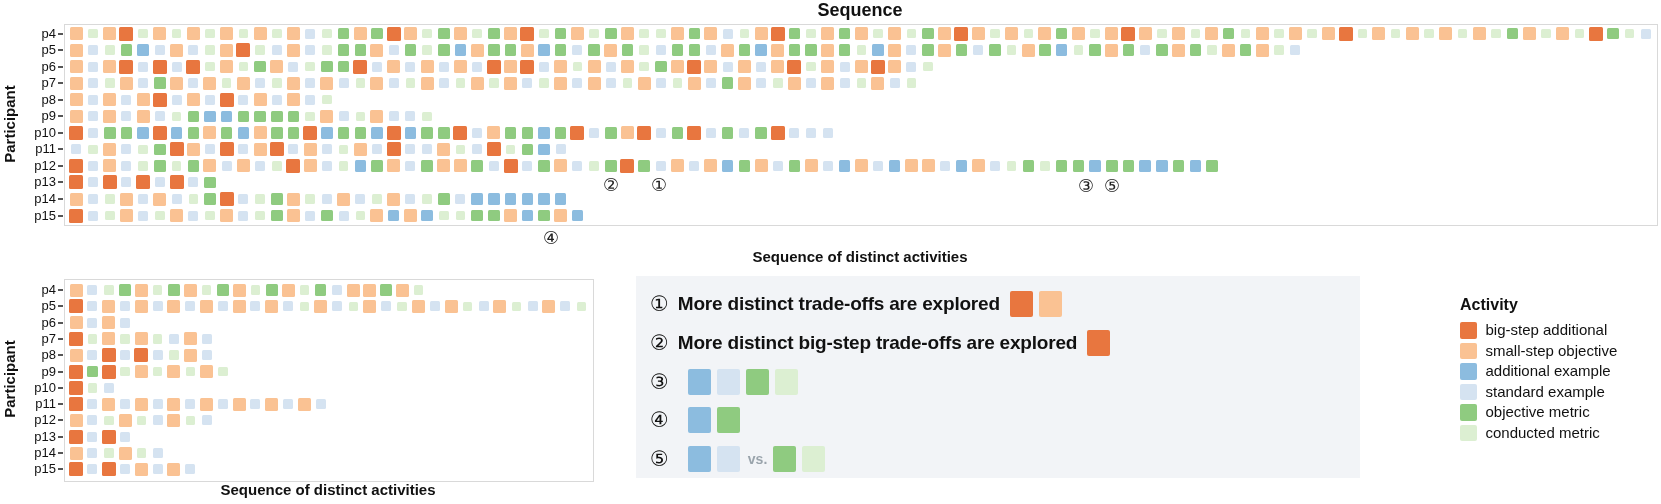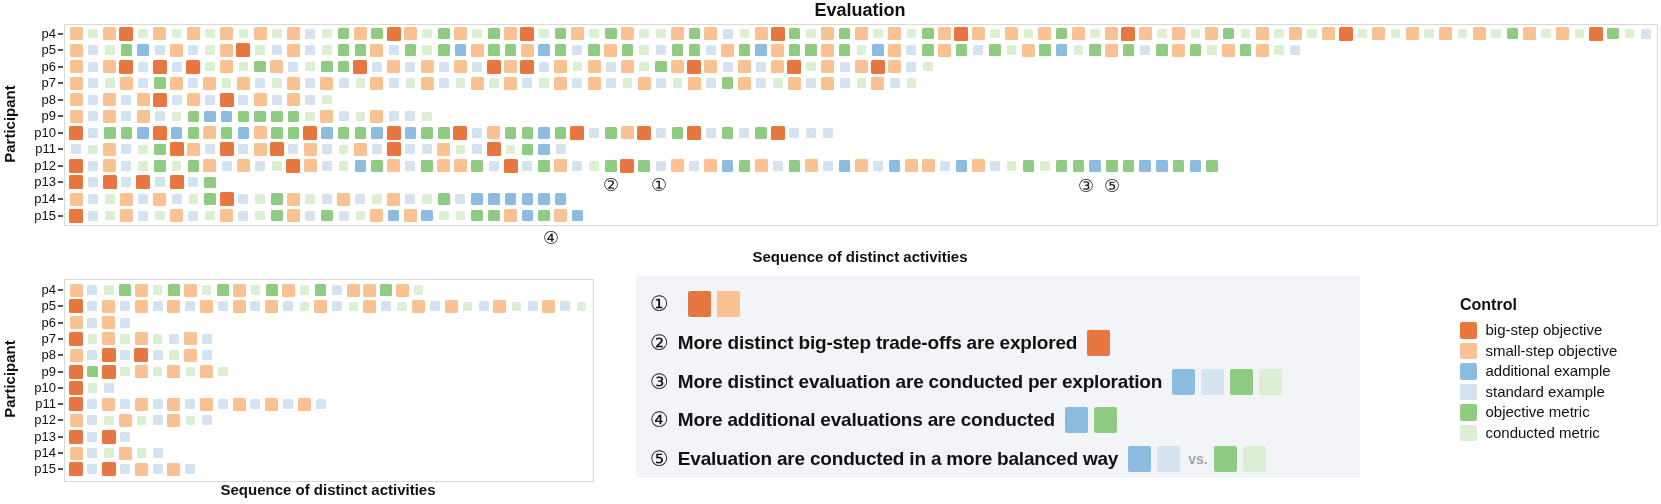--- a/index.html
+++ b/index.html
@@ -26,71 +26,69 @@
   #activity-legend .lg-title{font-weight:bold;font-size:16px;color:#111;margin-bottom:8px;}
   .lg-item{display:flex;align-items:center;margin:4px 0;height:16.5px;}
   .lg-swatch{width:16.5px;height:16.5px;border-radius:2px;margin-right:9px;flex:0 0 auto;}
   .lg-label{font-size:15px;color:#111;white-space:nowrap;line-height:16px;}
 </style>
 </head>
 <body>
 
 <div id="fig">
 
-  <div class="chart-title" style="left:64px;top:0px;width:1592px;">Evaluation</div>
+  <div class="chart-title" style="left:64px;top:0px;width:1592px;">Sequence</div>
   <div class="chart-box" style="left: 64px; top: 24px; width: 1592px; height: 200px; border-color: rgb(217, 217, 217);"></div>
   <div class="y-label" style="left:-50px;top:115px;">Participant</div>
   <div class="x-label" style="left:64px;top:248px;width:1592px;">Sequence of distinct activities</div>
 
   <div class="chart-box" style="left: 64px; top: 279px; width: 528px; height: 201px; border-color: rgb(217, 217, 217);"></div>
   <div class="y-label" style="left:-50px;top:370px;">Participant</div>
   <div class="x-label" style="left:64px;top:481px;width:528px;">Sequence of distinct activities</div>
 
   <div id="panel" style="background: rgb(242, 244, 247);">
       <div class="panel-item">
         <span class="panel-num">①</span>
+        <span class="panel-text">More distinct trade-offs are explored</span>
         <span class="panel-swatch first" style="background: rgb(232, 118, 63);"></span>
         <span class="panel-swatch" style="background: rgb(250, 194, 147);"></span>
       </div>
       <div class="panel-item">
         <span class="panel-num">②</span>
         <span class="panel-text">More distinct big-step trade-offs are explored</span>
         <span class="panel-swatch first" style="background: rgb(232, 118, 63);"></span>
       </div>
       <div class="panel-item">
         <span class="panel-num">③</span>
-        <span class="panel-text">More distinct evaluation are conducted per exploration</span>
         <span class="panel-swatch first" style="background: rgb(140, 188, 223);"></span>
         <span class="panel-swatch" style="background: rgb(213, 227, 241);"></span>
         <span class="panel-swatch" style="background: rgb(143, 203, 128);"></span>
         <span class="panel-swatch" style="background: rgb(220, 239, 210);"></span>
       </div>
       <div class="panel-item">
         <span class="panel-num">④</span>
-        <span class="panel-text">More additional evaluations are conducted</span>
         <span class="panel-swatch first" style="background: rgb(140, 188, 223);"></span>
         <span class="panel-swatch" style="background: rgb(143, 203, 128);"></span>
       </div>
       <div class="panel-item">
         <span class="panel-num">⑤</span>
-        <span class="panel-text">Evaluation are conducted in a more balanced way</span>
         <span class="panel-swatch first" style="background: rgb(140, 188, 223);"></span>
         <span class="panel-swatch" style="background: rgb(213, 227, 241);"></span>
         <span class="vs-text" style="color: rgb(154, 164, 172);">vs.</span>
         <span class="panel-swatch" style="background: rgb(143, 203, 128);"></span>
         <span class="panel-swatch" style="background: rgb(220, 239, 210);"></span>
       </div>
     </div>
 
   <div id="activity-legend">
-    <div class="lg-title">Control</div>
+    <div class="lg-title">Activity</div>
     <div id="legend-items">
         <div class="lg-item">
           <span class="lg-swatch" style="background: rgb(232, 118, 63);"></span>
-          <span class="lg-label">big-step objective</span>
+          <span class="lg-label">big-step additional</span>
         </div>
         <div class="lg-item">
           <span class="lg-swatch" style="background: rgb(250, 194, 147);"></span>
           <span class="lg-label">small-step objective</span>
         </div>
         <div class="lg-item">
           <span class="lg-swatch" style="background: rgb(140, 188, 223);"></span>
           <span class="lg-label">additional example</span>
         </div>
         <div class="lg-item">

